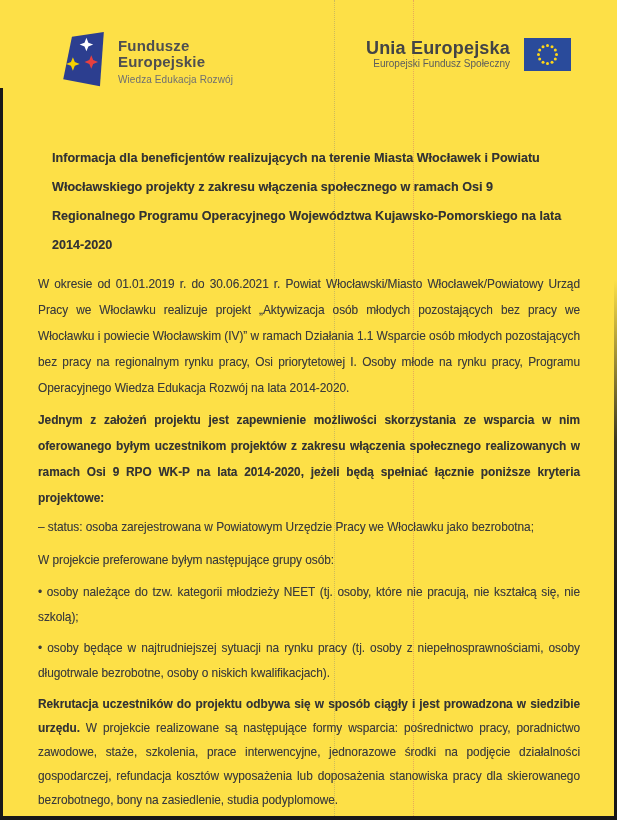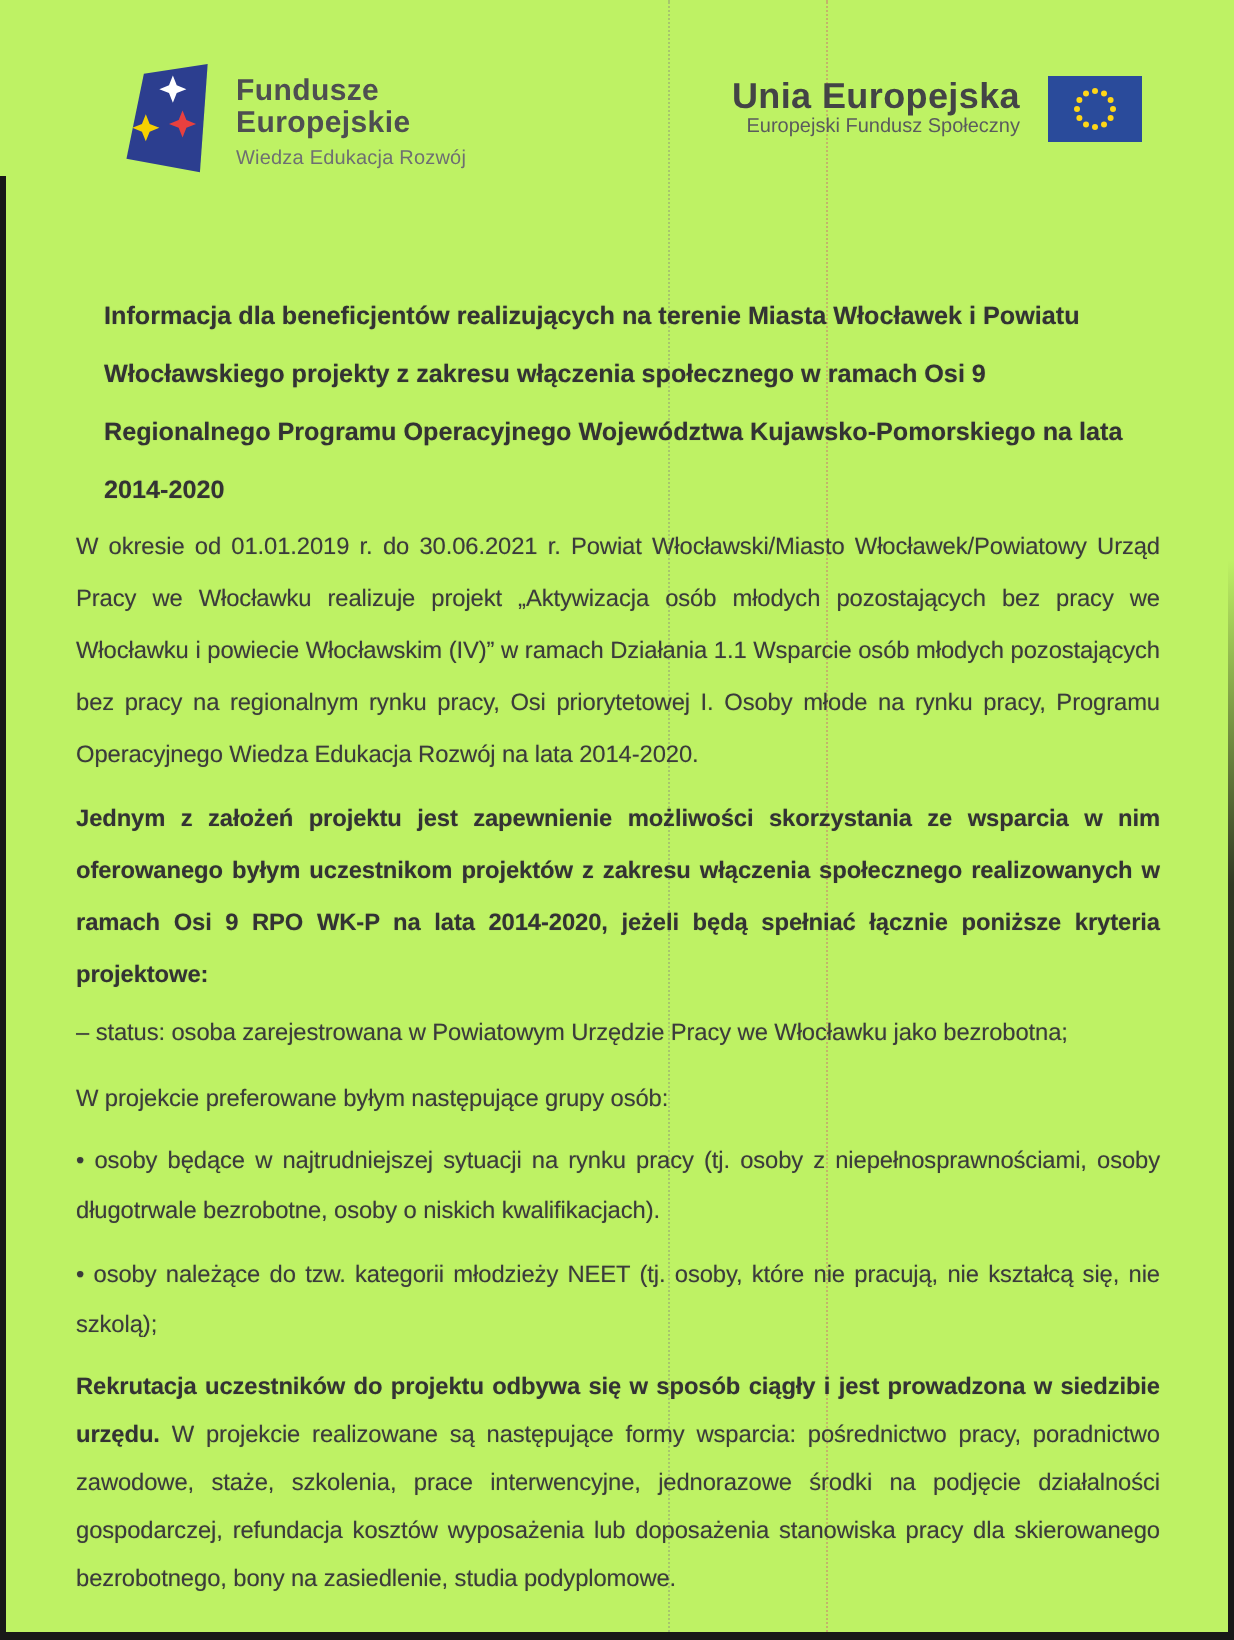--- a/index.html
+++ b/index.html
@@ -2,21 +2,21 @@
 <html style="--fe_flag_blue: #2c3e8f; --star_white: #ffffff; --star_yellow: #f6d000; --star_red: #e8403f; --poland_red: #d13a5c; --eu_blue: #2a4b9b; --eu_star_yellow: #ffd617; --text: #3b3b3b;"><head>
 <meta charset="utf-8">
 <style>
   html,body{margin:0;padding:0;}
   body{
     width:617px;height:820px;overflow:hidden;
     background:#fcfcfa;
     font-family:"Liberation Sans","DejaVu Sans",sans-serif;
     color:#3b3b3b;
   }
-  .page{position:relative;width:617px;height:820px;background:#bef264;}
+  .page{position:relative;width:617px;height:820px;background:#fde047;}
 
   
   .edge-left{position:absolute;left:0;top:88px;bottom:0;width:3px;background:#181818;}
   .edge-bottom{position:absolute;left:0;right:0;bottom:0;height:4px;background:#181818;}
   .edge-right{position:absolute;right:0;top:280px;bottom:0;width:3px;
     background:linear-gradient(to bottom, rgba(24,24,24,0) 0%, rgba(24,24,24,.85) 30%, #181818 60%);}
   .fold-line{position:absolute;top:0;bottom:0;width:0;}
   .fold-gray{left:334px;border-left:1px dotted rgba(125,125,125,.38);}
   .fold-pink{left:413px;border-left:1px dotted rgba(205,95,115,.42);}
 
@@ -45,21 +45,21 @@
   .doc-title{
     width:514px;margin:0 auto;
     font-size:12.6px;font-weight:bold;line-height:29px;color:#333;
     text-shadow:0 0 .5px rgba(60,60,60,.45);
   }
   .para{
     margin:0;text-align:justify;
     font-size:11.9px;letter-spacing:-.05px;
     text-shadow:0 0 .5px rgba(70,70,70,.4);
   }
-  .p1{line-height:26px;}
+  .p1{margin-top:11px;line-height:26px;}
   .p2{margin-top:6px;line-height:26px;font-weight:bold;color:#333;}
   .crit{margin-top:4px;line-height:25px;}
   .crit-line{text-align:justify;}
   .p3{margin-top:8px;line-height:25px;}
   .bullet{line-height:25px;}
   .b1{margin-top:7px;}
   .b2{margin-top:6px;}
   .p4{margin-top:6px;line-height:24px;}
   .p4 strong{color:#333;}
 </style>
@@ -124,21 +124,21 @@
     <p class="para p1">W okresie od 01.01.2019 r. do 30.06.2021 r. Powiat Włocławski/Miasto Włocławek/Powiatowy Urząd Pracy we Włocławku realizuje projekt „Aktywizacja osób młodych pozostających bez pracy we Włocławku i powiecie Włocławskim (IV)” w ramach Działania 1.1 Wsparcie osób młodych pozostających bez pracy na regionalnym rynku pracy, Osi priorytetowej I. Osoby młode na rynku pracy, Programu Operacyjnego Wiedza Edukacja Rozwój na lata 2014-2020.</p>
 
     <p class="para p2">Jednym z założeń projektu jest zapewnienie możliwości skorzystania ze wsparcia w nim oferowanego byłym uczestnikom projektów z zakresu włączenia społecznego realizowanych w ramach Osi 9 RPO WK-P na lata 2014-2020, jeżeli będą spełniać łącznie poniższe kryteria projektowe:</p>
 
     <div class="para crit">
       <div class="crit-line">– status: osoba zarejestrowana w Powiatowym Urzędzie Pracy we Włocławku jako bezrobotna;</div>
     </div>
 
     <p class="para p3">W projekcie preferowane byłym następujące grupy osób:</p>
 
+    <p class="para bullet b1">• osoby należące do tzw. kategorii młodzieży NEET (tj. osoby, które nie pracują, nie kształcą się, nie szkolą);</p>
+
     <p class="para bullet b2">• osoby będące w najtrudniejszej sytuacji na rynku pracy (tj. osoby z niepełnosprawnościami, osoby długotrwale bezrobotne, osoby o niskich kwalifikacjach).</p>
-
-    <p class="para bullet b1">• osoby należące do tzw. kategorii młodzieży NEET (tj. osoby, które nie pracują, nie kształcą się, nie szkolą);</p>
 
     <p class="para p4"><strong>Rekrutacja uczestników do projektu odbywa się w sposób ciągły i jest prowadzona w siedzibie urzędu.</strong><span> W projekcie realizowane są następujące formy wsparcia: pośrednictwo pracy, poradnictwo zawodowe, staże, szkolenia, prace interwencyjne, jednorazowe środki na podjęcie działalności gospodarczej, refundacja kosztów wyposażenia lub doposażenia stanowiska pracy dla skierowanego bezrobotnego, bony na zasiedlenie, studia podyplomowe.</span></p>
 
   </div>
 
 </div>
 
 </body></html>

